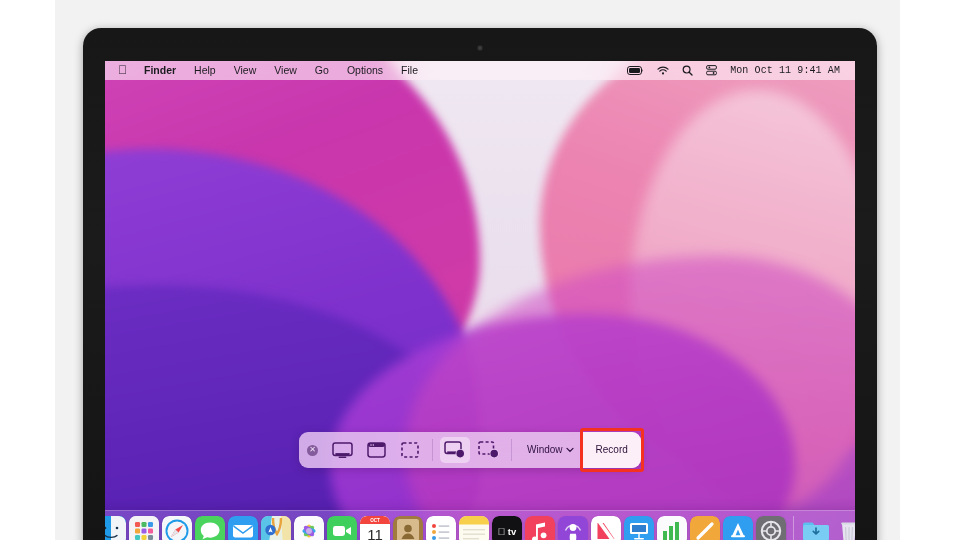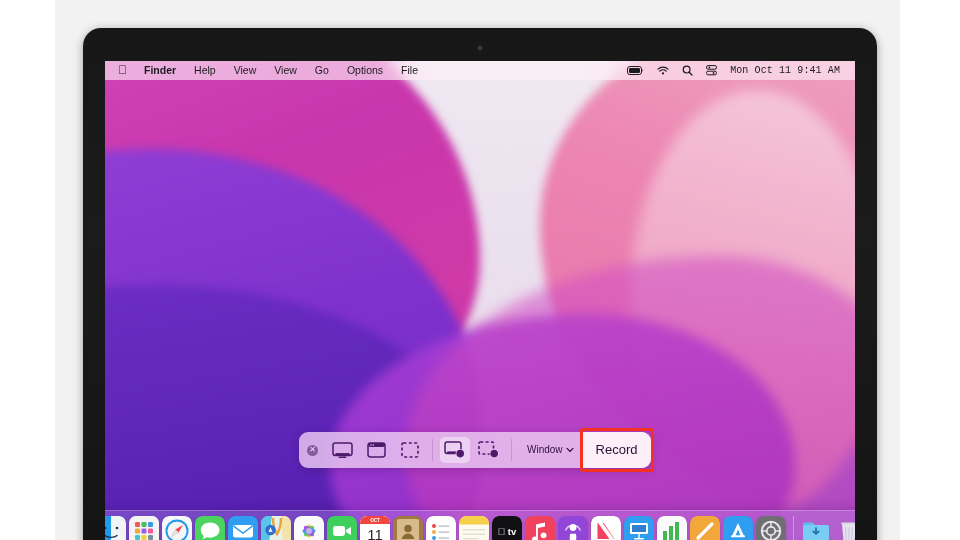--- a/index.html
+++ b/index.html
@@ -139,21 +139,21 @@
   .tb-btn.sel{background:rgba(255,255,255,.42);}
   .tb-sep{width:1px;height:22px;background:rgba(90,40,120,.20);margin:0 5px;flex:0 0 auto;}
   .tb-options{
     display:flex;align-items:center;gap:3px;
     font-size:10px;color:#2e1140;padding:0 9px 0 10px;
     height:36px;line-height:36px;white-space:nowrap;
   }
   .tb-record-wrap{position:relative;height:36px;display:flex;align-items:center;}
   .tb-record{
     background:rgba(255,244,250,.92);
-    font-size:13px;color:#2b1038;
+    font-size:10px;color:#2b1038;
     height:36px;line-height:36px;
     padding:0 13px;white-space:nowrap;
     border-radius:0 9px 9px 0;
   }
   .hl-box{
     position:absolute;left:-3px;top:-4px;right:-3px;bottom:-4px;
     border:3px solid #f4321f;border-radius:3px;
     pointer-events:none;
   }
 

